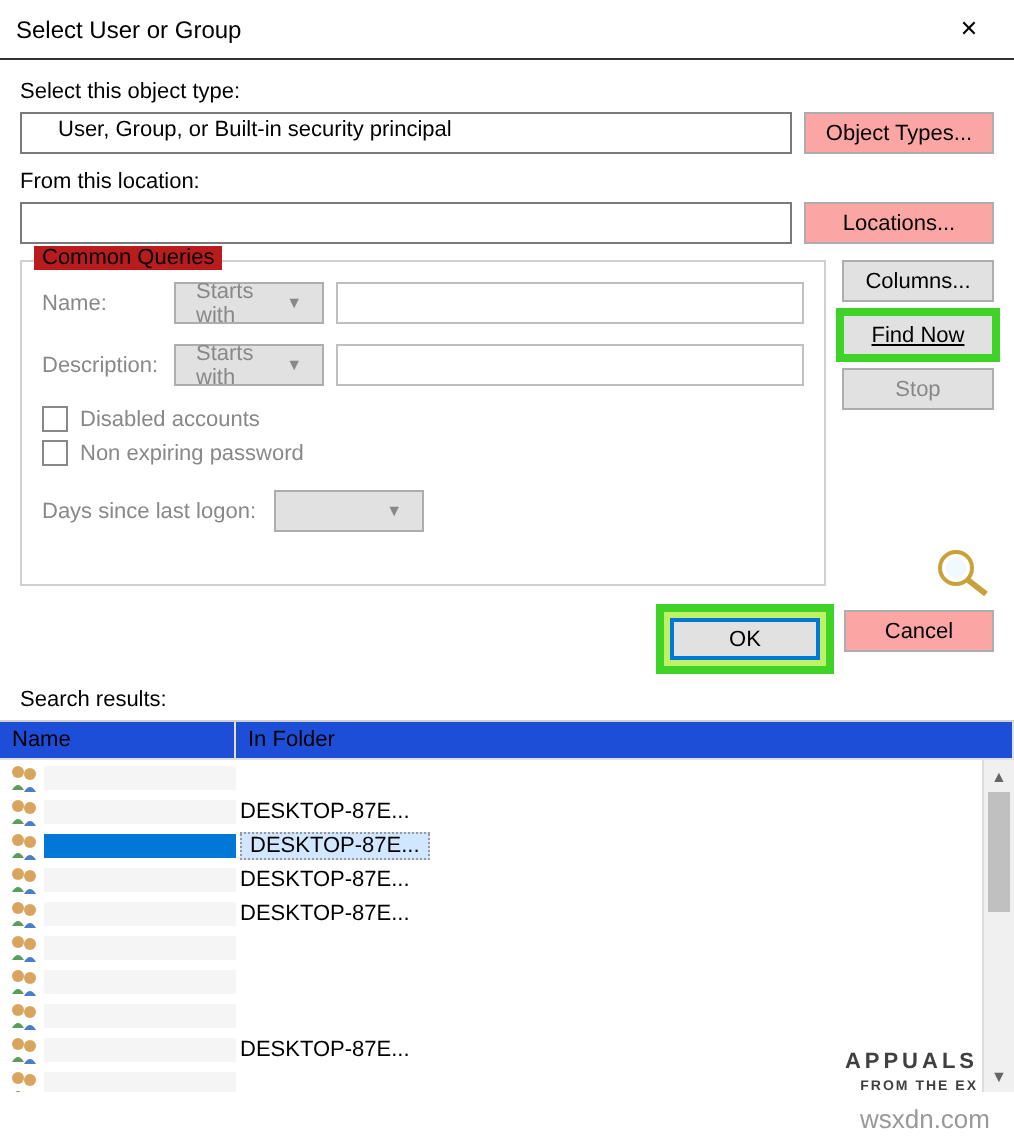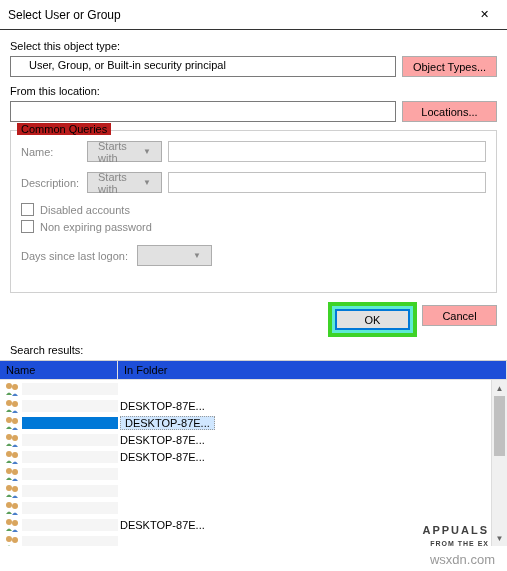--- a/index.html
+++ b/index.html
@@ -19,21 +19,21 @@
 .combo { width: 75px; height: 21px; background: #e1e1e1; border: 1px solid #adadad; display: flex; align-items: center; padding: 0 10px; justify-content: space-between; color: #888; }
 .combo .chev { font-size: 8px; }
 .qinput { flex: 1; height: 21px; border: 1px solid #c0c0c0; background: #fff; }
 .check { display: flex; align-items: center; gap: 6px; margin: 4px 0; color: #888; }
 .checkbox { width: 13px; height: 13px; border: 1px solid #888; background: #fff; }
 .sidecol { width: 76px; display: flex; flex-direction: column; gap: 6px; }
 .sidebtn { width: 76px; height: 21px; background: #e1e1e1; border: 1px solid #adadad; text-align: center; display: flex; align-items: center; justify-content: center; color: #888; }
 .sidebtn.enabled { color: #000; }
 .highlight { outline: 4px solid #3fd327; outline-offset: -1px; }
 .dialog-btns { display: flex; gap: 8px; justify-content: flex-end; padding: 6px 10px 10px 0; }
-.okwrap { padding: 4px; background: #5eead4; }
+.okwrap { padding: 4px; background: #bef264; }
 .okbtn { min-width: 75px; height: 21px; background: #e1e1e1; border: 2px solid #0078d7; display: flex; align-items: center; justify-content: center; }
 .results-label { padding: 0 10px 4px 10px; }
 .results { border-top: 1px solid #d0d0d0; }
 .rhead { display: flex; background: #1d4ed8; border-bottom: 1px solid #e0e0e0; }
 .rhead .col { padding: 3px 6px; border-right: 1px solid #e0e0e0; }
 .col-name { width: 118px; }
 .col-folder { flex: 1; }
 .rbody { height: 166px; overflow: hidden; position: relative; }
 .ritem { display: flex; align-items: center; height: 17px; }
 .ritem .icon { width: 16px; margin: 0 2px 0 4px; display: flex; align-items: center; justify-content: center; }
@@ -107,20 +107,34 @@
         </div>
         <div class="qrow" style="margin-top:12px;margin-bottom:12px;">
           <span class="qlabel" style="width:110px;">Days since last logon:</span>
           <div class="combo">
               <span></span>
               <span class="chev">▼</span>
             </div>
         </div>
       </div>
     </div>
+    <div class="sidecol">
+      <div class="sidebtn enabled">Columns...</div>
+      <div class="sidebtn enabled highlight">
+          <span style="text-decoration:underline">Find Now</span>
+        </div>
+      <div class="sidebtn">Stop</div>
+      <div class="findicon">
+        <svg width="30" height="26">
+            <circle cx="11" cy="11" r="8" fill="none" stroke="#c9a13a" stroke-width="2"></circle>
+            <line x1="17" y1="17" x2="26" y2="24" stroke="#c9a13a" stroke-width="3"></line>
+            <circle cx="11" cy="11" r="5" fill="#e8f3ff" opacity="0.6"></circle>
+          </svg>
+      </div>
+    </div>
   </div>
 </div>
 
 <div class="dialog-btns">
   <div class="okwrap highlight">
     <div class="okbtn">OK</div>
   </div>
   <div class="btn" style="min-width:75px">Cancel</div>
 </div>
 

